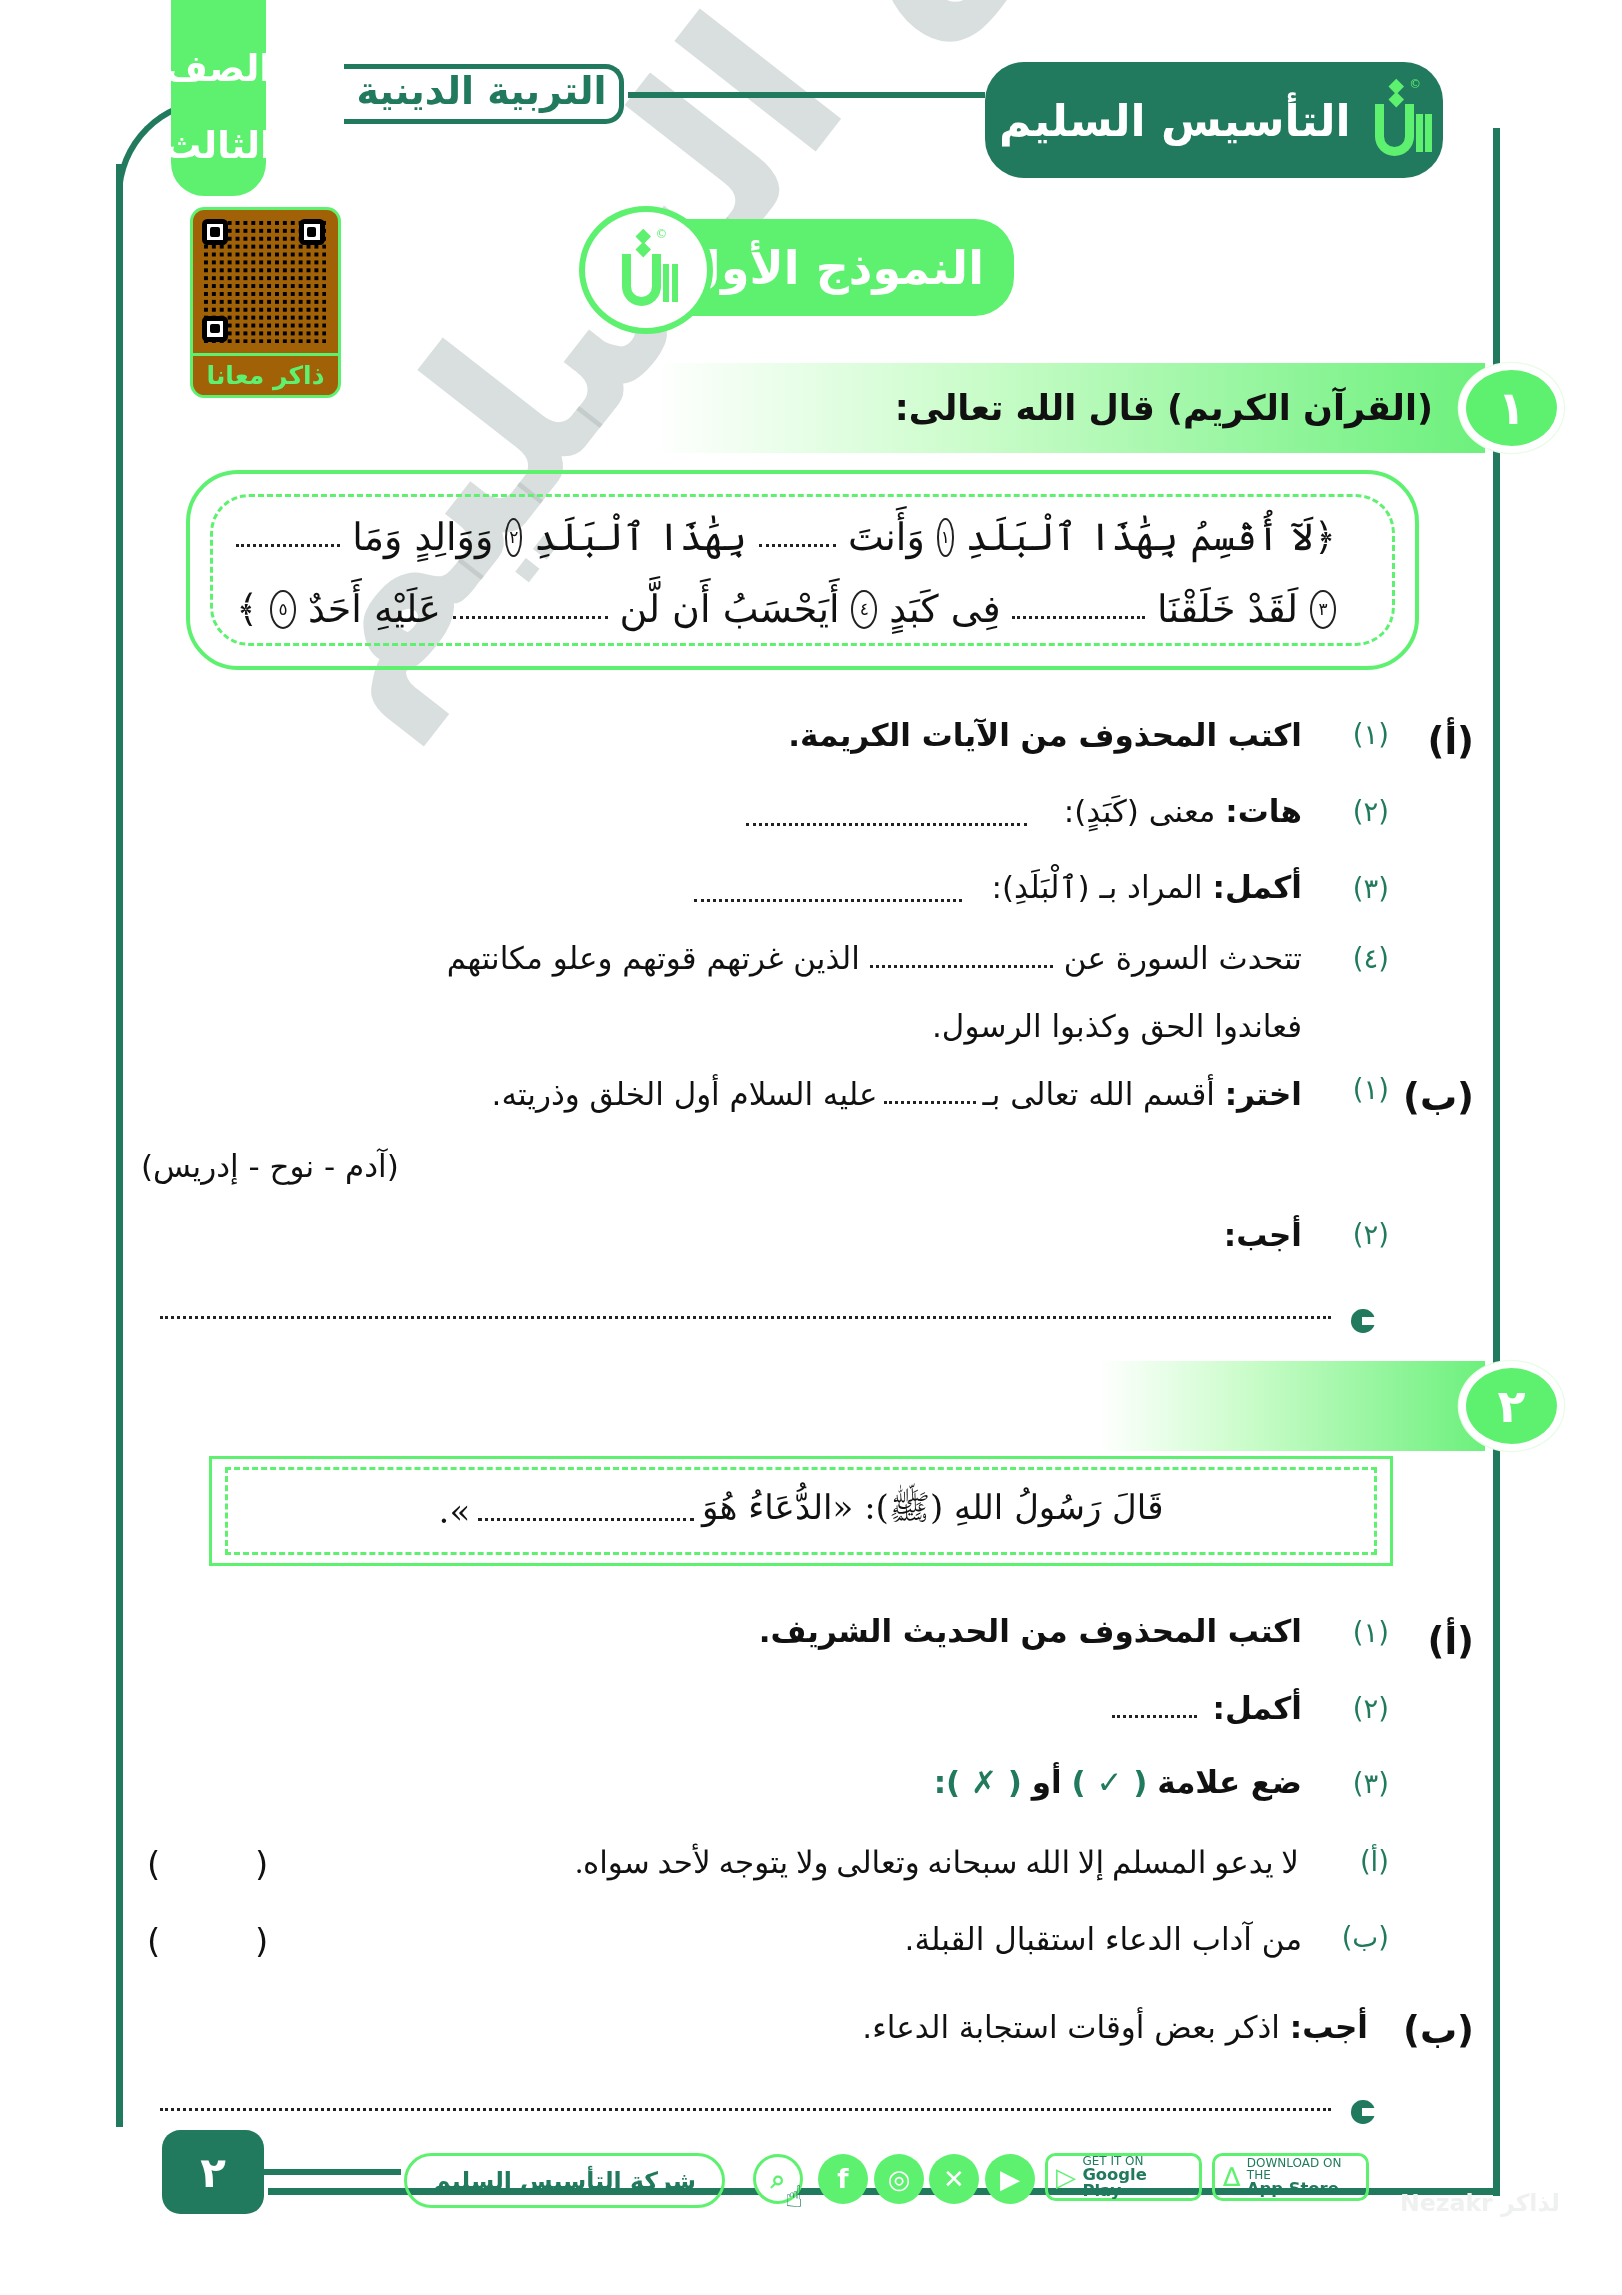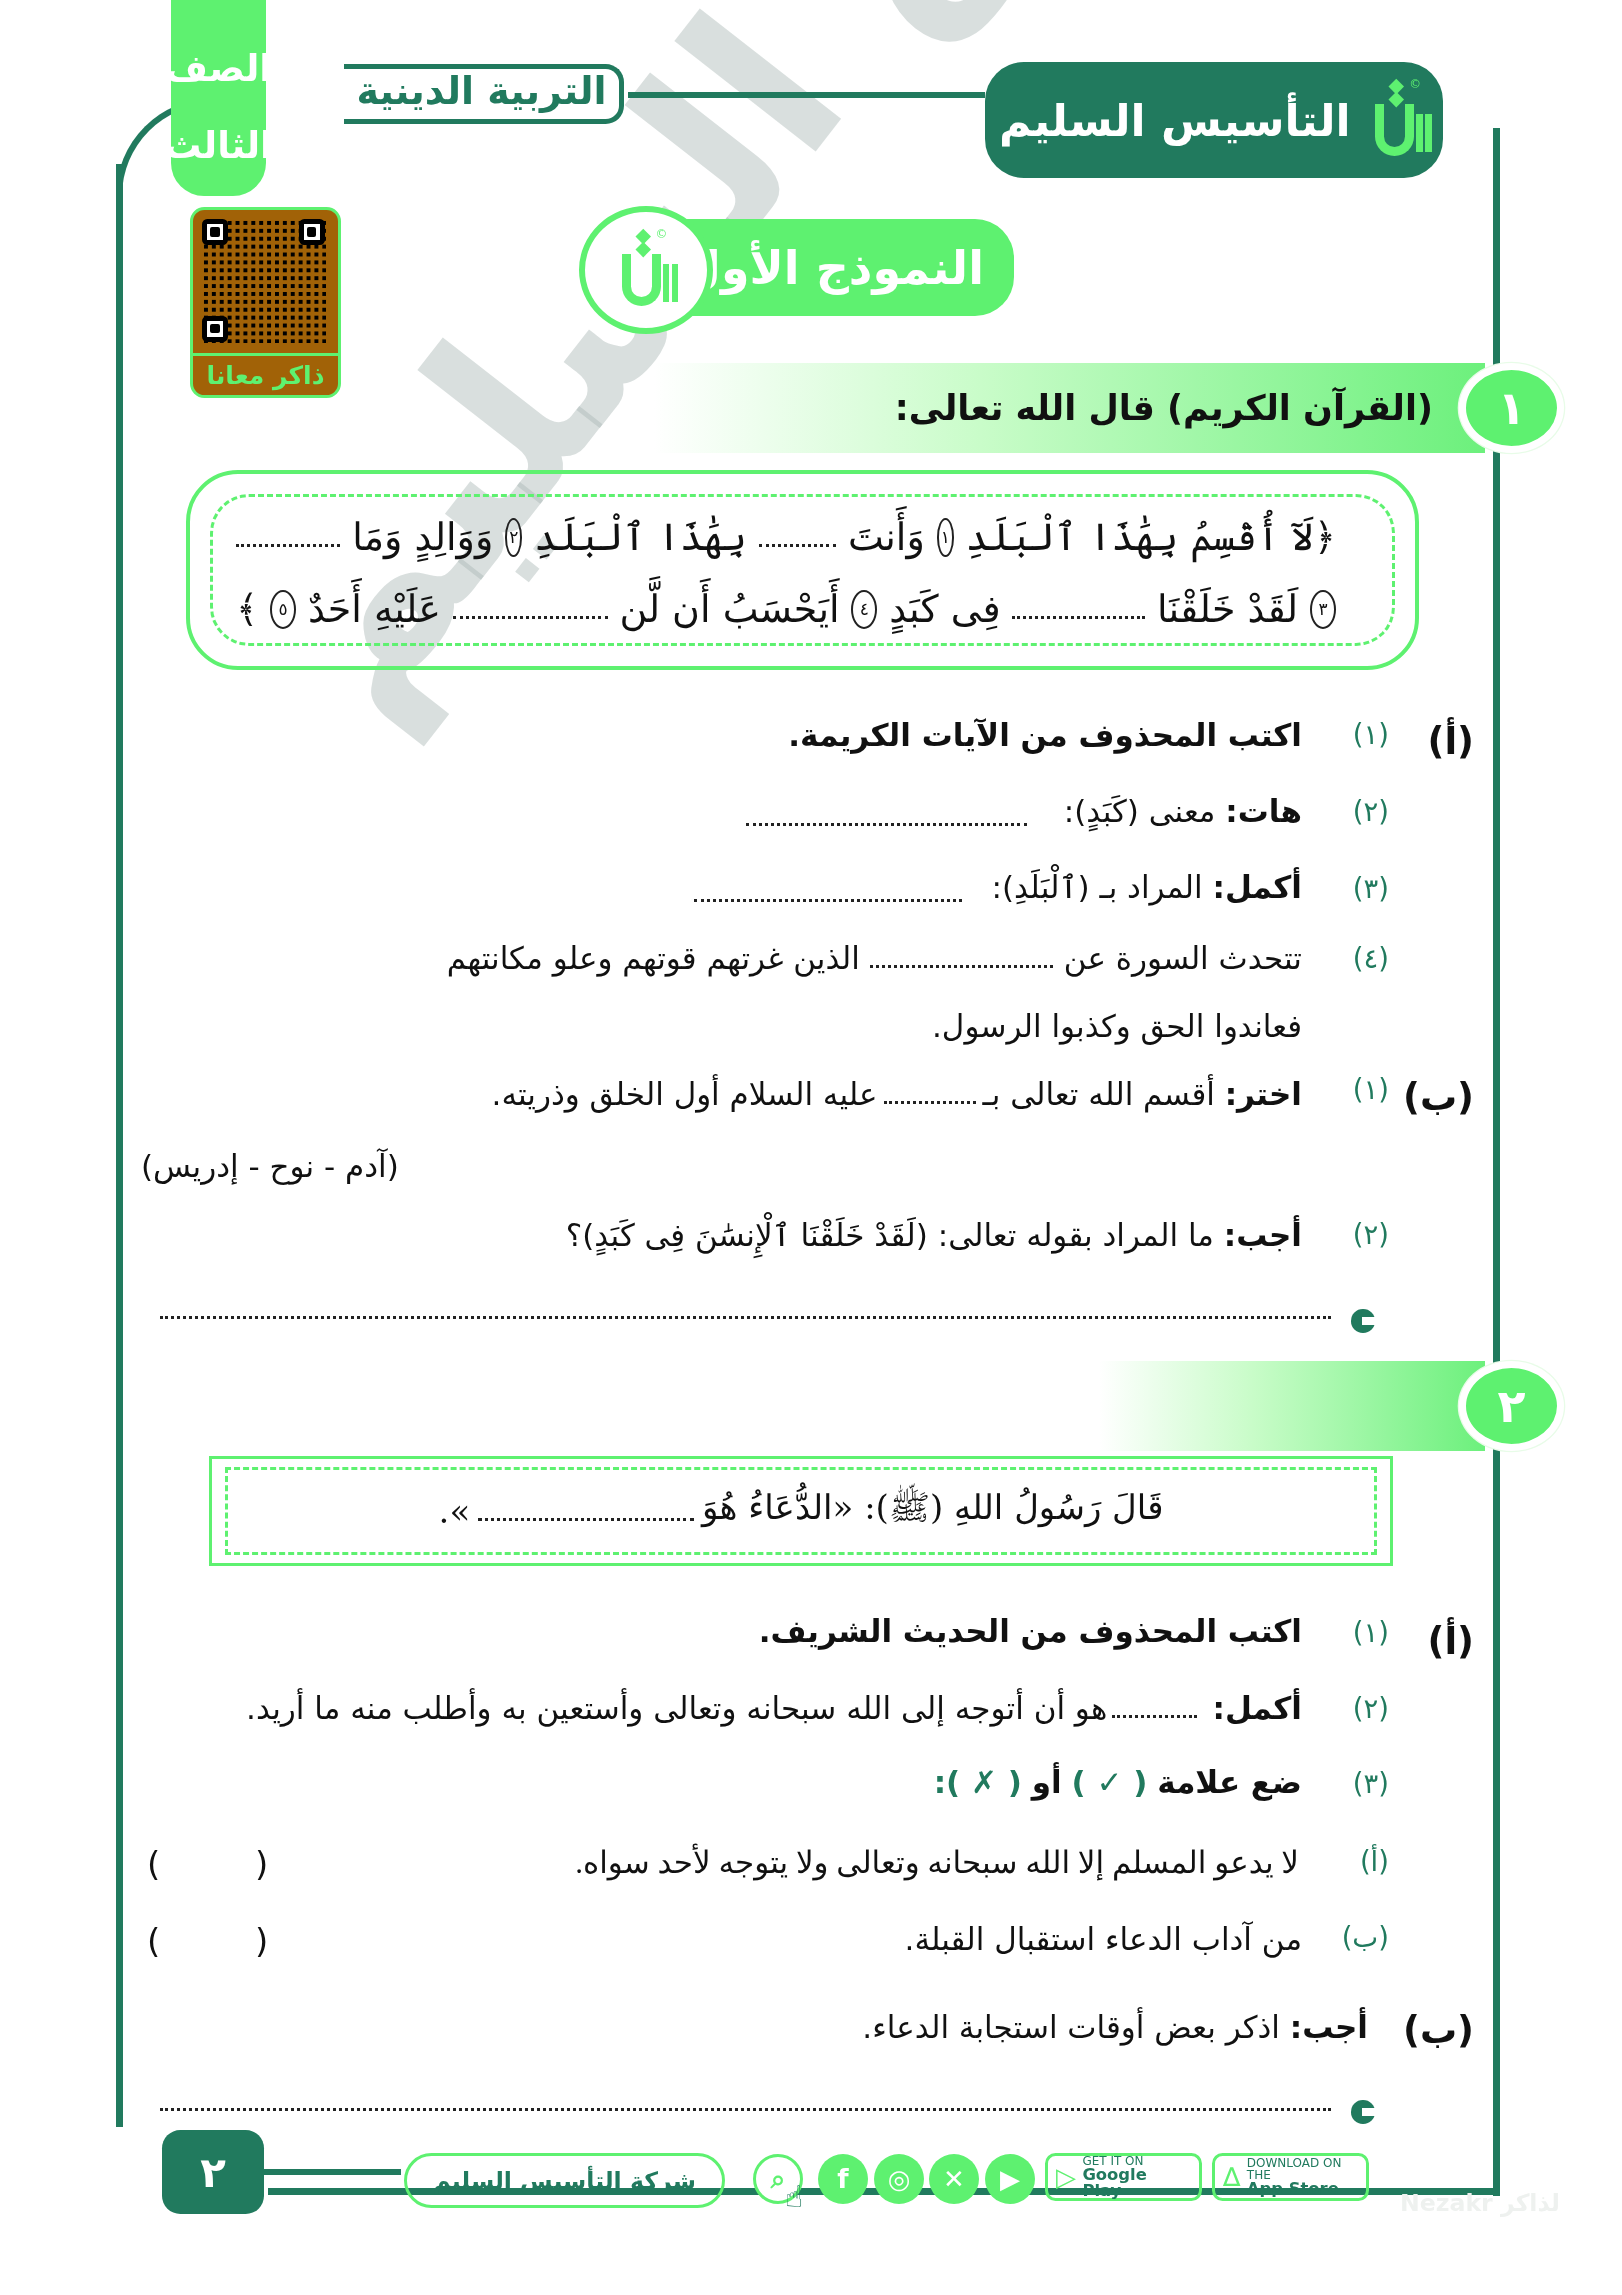--- a/index.html
+++ b/index.html
@@ -213,21 +213,20 @@
   <span class="dots" style="width:92px; margin:0 6.5px;"></span>
   <span>عليه السلام أول الخلق وذريته.</span>
 </div>
 <div class="q" style="left:141px; top:1148px;">
   <span>(آدم - نوح - إدريس)</span>
 </div>
 
 <span class="qn" style="right:234px; top:1218px;">(٢)</span>
 <div class="q" style="right:321px; top:1217px;">
   <b>أجب:</b>&nbsp;
-  <span>ما المراد بقوله تعالى: (لَقَدْ خَلَقْنَا ٱلْإِنسَٰنَ فِى كَبَدٍ)؟</span>
 </div>
 <div class="ans-line" style="left:160px; width:1171px; top:1315px;"></div>
 <div class="arrow" style="left:1351px; top:1309px;"></div>
 
 <div class="sec-head" style="left:1099px; top:1361px; width:465px;">
   <div class="sec-bar" style="width:386px;"></div>
   <div class="sec-num">٢</div>
 </div>
 
 <div class="hadith-box">
@@ -242,21 +241,20 @@
 <span class="part" style="right:149px; top:1620px;">(أ)</span>
 <span class="qn" style="right:234px; top:1616px;">(١)</span>
 <div class="q" style="right:321px; top:1613px;">
   <b>اكتب المحذوف من الحديث الشريف.</b>
 </div>
 
 <span class="qn" style="right:234px; top:1692px;">(٢)</span>
 <div class="q" style="right:321px; top:1690px;">
   <b>أكمل:</b>&nbsp;
   <span class="dots" style="width:85px; margin:0 5.2px;"></span>
-  <span>هو أن أتوجه إلى الله سبحانه وتعالى وأستعين به وأطلب منه ما أريد.</span>
 </div>
 
 <span class="qn" style="right:234px; top:1767px;">(٣)</span>
 <div class="q" style="right:321px; top:1764px;">
   <b>ضع علامة</b>&nbsp;
   <b class="mark">( ✓ )</b>&nbsp;
   <b>أو</b>&nbsp;
   <b class="mark">( ✗ ):</b>
 </div>
 

